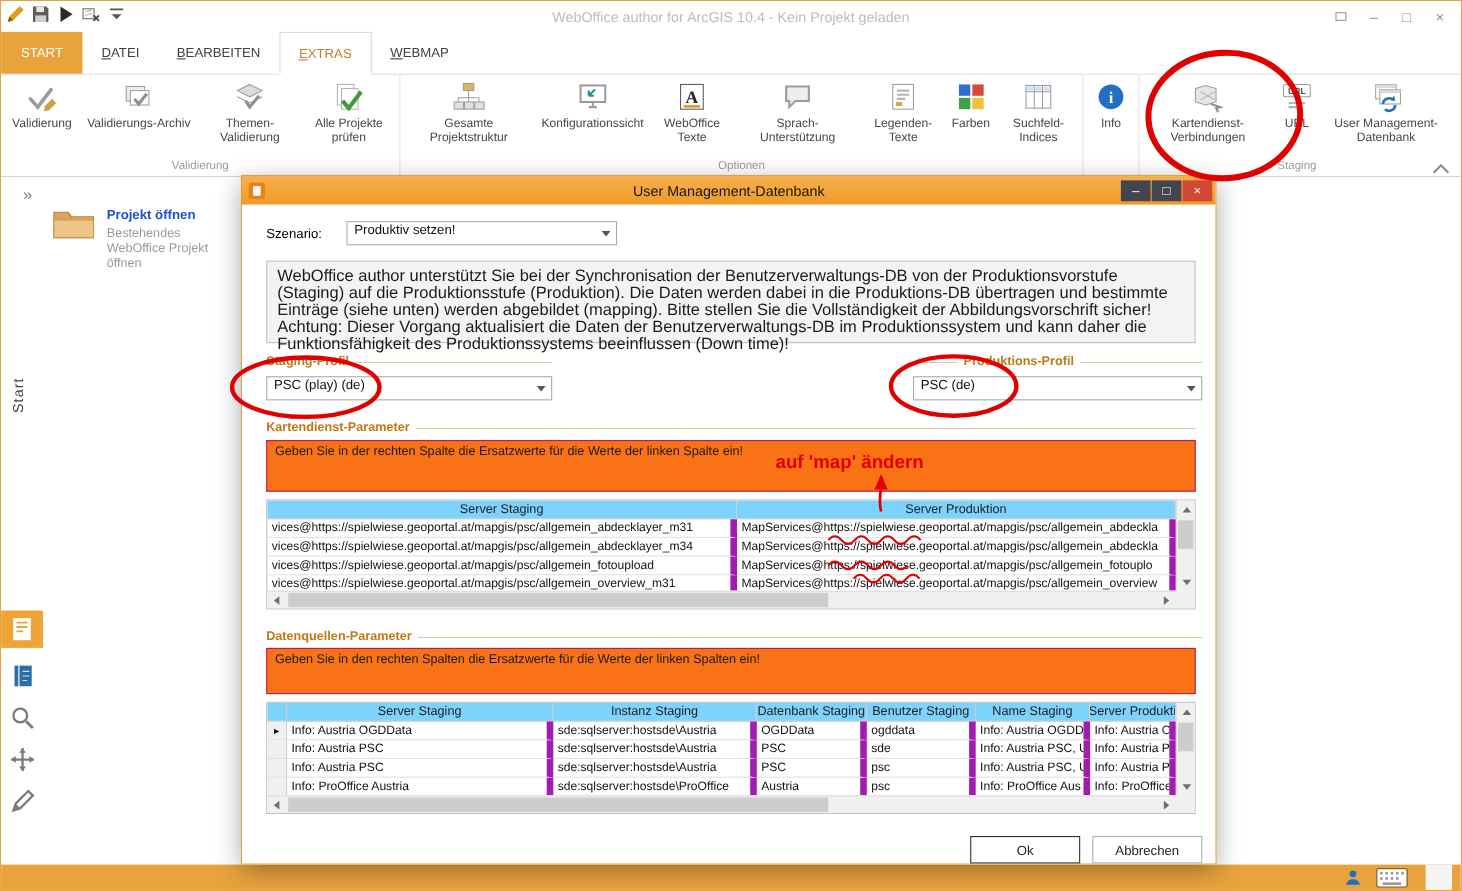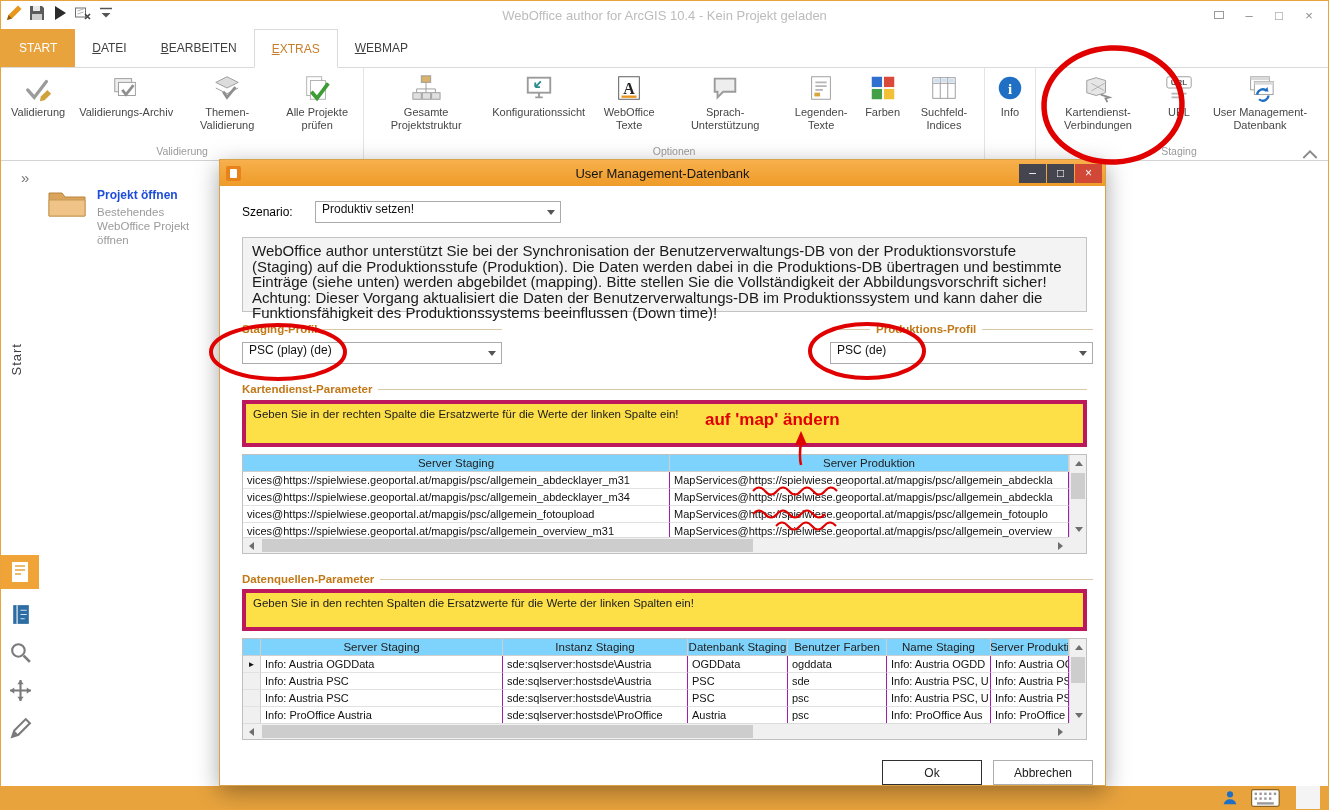--- a/index.html
+++ b/index.html
@@ -78,32 +78,32 @@
   .info-box{position:absolute;left:22px;top:51px;width:845px;height:75px;border:1px solid #c3c3c3;background:#f3f3f3;font-size:15px;color:#1a1a1a;padding:5px 9px;line-height:15.5px}
 
   .ghead{position:absolute;height:14px;display:flex;align-items:center;font-size:11.5px;font-weight:bold;color:#c17817;white-space:nowrap}
   .ghead::after{content:"";flex:1;height:1px;background:#d9c9a8;margin-left:6px}
   .ghead.pre::before{content:"";width:40px;height:1px;background:#d9c9a8;margin-right:6px}
   #ghead-staging{left:22px;top:136px;width:260px}
   #ghead-production{left:610px;top:136px;width:263px}
   #ghead-map{left:22px;top:196px;width:845px}
   #ghead-ds{left:22px;top:386px;width:851px}
 
-  .instr{position:absolute;border:4px solid #be185d;background:#fde047;font-size:11.5px;color:#1a1a1a;padding:4px 7px}
+  .instr{position:absolute;border:1px solid #be185d;background:#f97316;font-size:11.5px;color:#1a1a1a;padding:4px 7px}
   #instr-map{left:22px;top:214px;width:845px;height:47px}
   #instr-ds{left:22px;top:403px;width:845px;height:42px}
 
   .grid{position:absolute;background:#fff;border:1px solid #c0c0c0}
   #grid-map{left:22px;top:268px;width:845px;height:100px}
   #grid-ds{left:22px;top:452px;width:845px;height:102px}
   .grid-inner{position:absolute;left:0;top:0;right:17px;bottom:16px;overflow:hidden}
   .grid-header{display:flex;height:17px;background:#7dd3fc}
   .grid-hcell{border-right:1px solid #cfcfcf;border-bottom:1px solid #cfcfcf;font-size:11.5px;color:#222;display:flex;align-items:center;justify-content:center;overflow:hidden;white-space:nowrap;flex:none}
   .grid-row{display:flex;height:17px}
-  .grid-cell{border-right:1px solid #a21caf;border-bottom:1px solid #e2e2e2;font-size:11px;color:#111;padding:0 4px;display:flex;align-items:center;white-space:nowrap;overflow:hidden;flex:none}
+  .grid-cell{border-right:6px solid #a21caf;border-bottom:1px solid #e2e2e2;font-size:11px;color:#111;padding:0 4px;display:flex;align-items:center;white-space:nowrap;overflow:hidden;flex:none}
   .sel-cell{background:#f0f0f0;border-right:1px solid #cfcfcf;justify-content:center;font-size:8px;color:#111;padding:0}
   .mc0{width:427px}.mc1{flex:1}
   .dcsel{width:18px}
   .dc1{width:242px}.dc2{width:185px}.dc3{width:100px}.dc4{width:99px}.dc5{width:104px}.dc6{flex:1}
 
   .vscroll{position:absolute;right:0;top:0;bottom:16px;width:17px;background:#f0f0f0;border-left:1px solid #dcdcdc;display:flex;flex-direction:column}
   .hscroll{position:absolute;left:0;right:17px;bottom:0;height:16px;background:#f0f0f0;border-top:1px solid #dcdcdc;display:flex}
   .sb-corner{position:absolute;right:0;bottom:0;width:17px;height:16px;background:#f0f0f0}
   .sb-btn{width:17px;height:16px;flex:none;display:flex;align-items:center;justify-content:center}
   .sb-track{flex:1;position:relative}
@@ -475,21 +475,21 @@
         <span data-name="datasource-parameter-label">Datenquellen-Parameter</span>
       </div>
       <div class="instr" id="instr-ds" data-name="datasource-instruction">Geben Sie in den rechten Spalten die Ersatzwerte für die Werte der linken Spalten ein!</div>
       <div class="grid" id="grid-ds" data-name="datasource-parameter-table">
         <div class="grid-inner" data-name="datasource-grid-body">
             <div class="grid-header" data-name="grid-header-row">
               <div class="grid-hcell dcsel" data-name="row-selector-header"></div>
               <div class="grid-hcell dc1" data-name="column-header">Server Staging</div>
               <div class="grid-hcell dc2" data-name="column-header">Instanz Staging</div>
               <div class="grid-hcell dc3" data-name="column-header">Datenbank Staging</div>
-              <div class="grid-hcell dc4" data-name="column-header">Benutzer Farben</div>
+              <div class="grid-hcell dc4" data-name="column-header">Benutzer Staging</div>
               <div class="grid-hcell dc5" data-name="column-header">Name Staging</div>
               <div class="grid-hcell dc6" data-name="column-header">Server Produkti</div>
             </div>
             <div class="grid-row" data-name="table-row">
               <div class="grid-cell sel-cell dcsel" data-name="row-selector">►</div>
               <div class="grid-cell dc1" data-name="table-cell">Info: Austria OGDData</div>
               <div class="grid-cell dc2" data-name="table-cell">sde:sqlserver:hostsde\Austria</div>
               <div class="grid-cell dc3" data-name="table-cell">OGDData</div>
               <div class="grid-cell dc4" data-name="table-cell">ogddata</div>
               <div class="grid-cell dc5" data-name="table-cell">Info: Austria OGDD</div>

